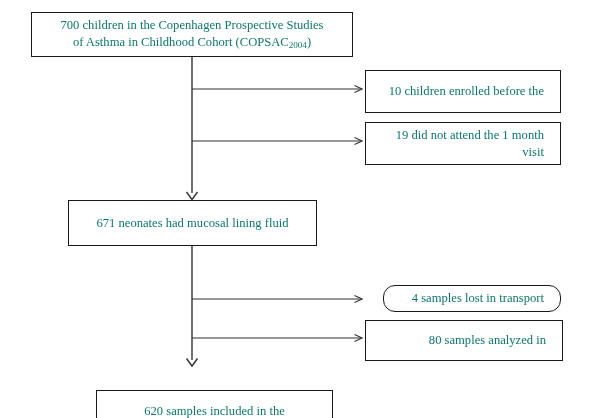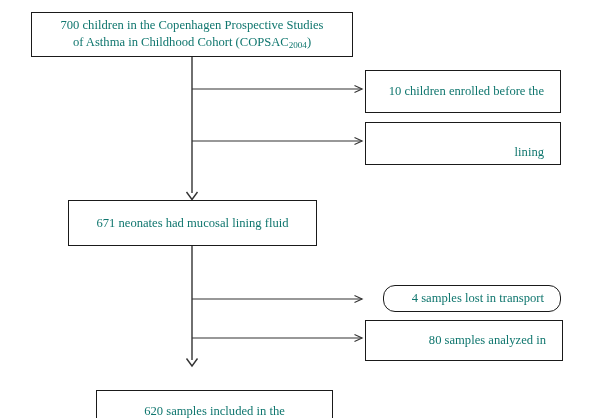--- a/index.html
+++ b/index.html
@@ -123,22 +123,22 @@
   </div>
 
   <div class="node node-left" id="node-excl-enrolled">
     <span class="node-text">
       <span>10 children enrolled before the</span><br>
     </span>
   </div>
 
   <div class="node node-left" id="node-excl-visit">
     <span class="node-text">
-      <br>
-      <span>lining</span>
+      <span>19 did not attend the 1 month</span><br>
+      <span>visit</span>
     </span>
   </div>
 
   <div class="node node-left" id="node-excl-lost">
     <span class="node-text">4 samples lost in transport</span>
   </div>
 
   <div class="node node-left" id="node-excl-other">
     <span class="node-text">
       <span>80 samples analyzed in</span><br>

